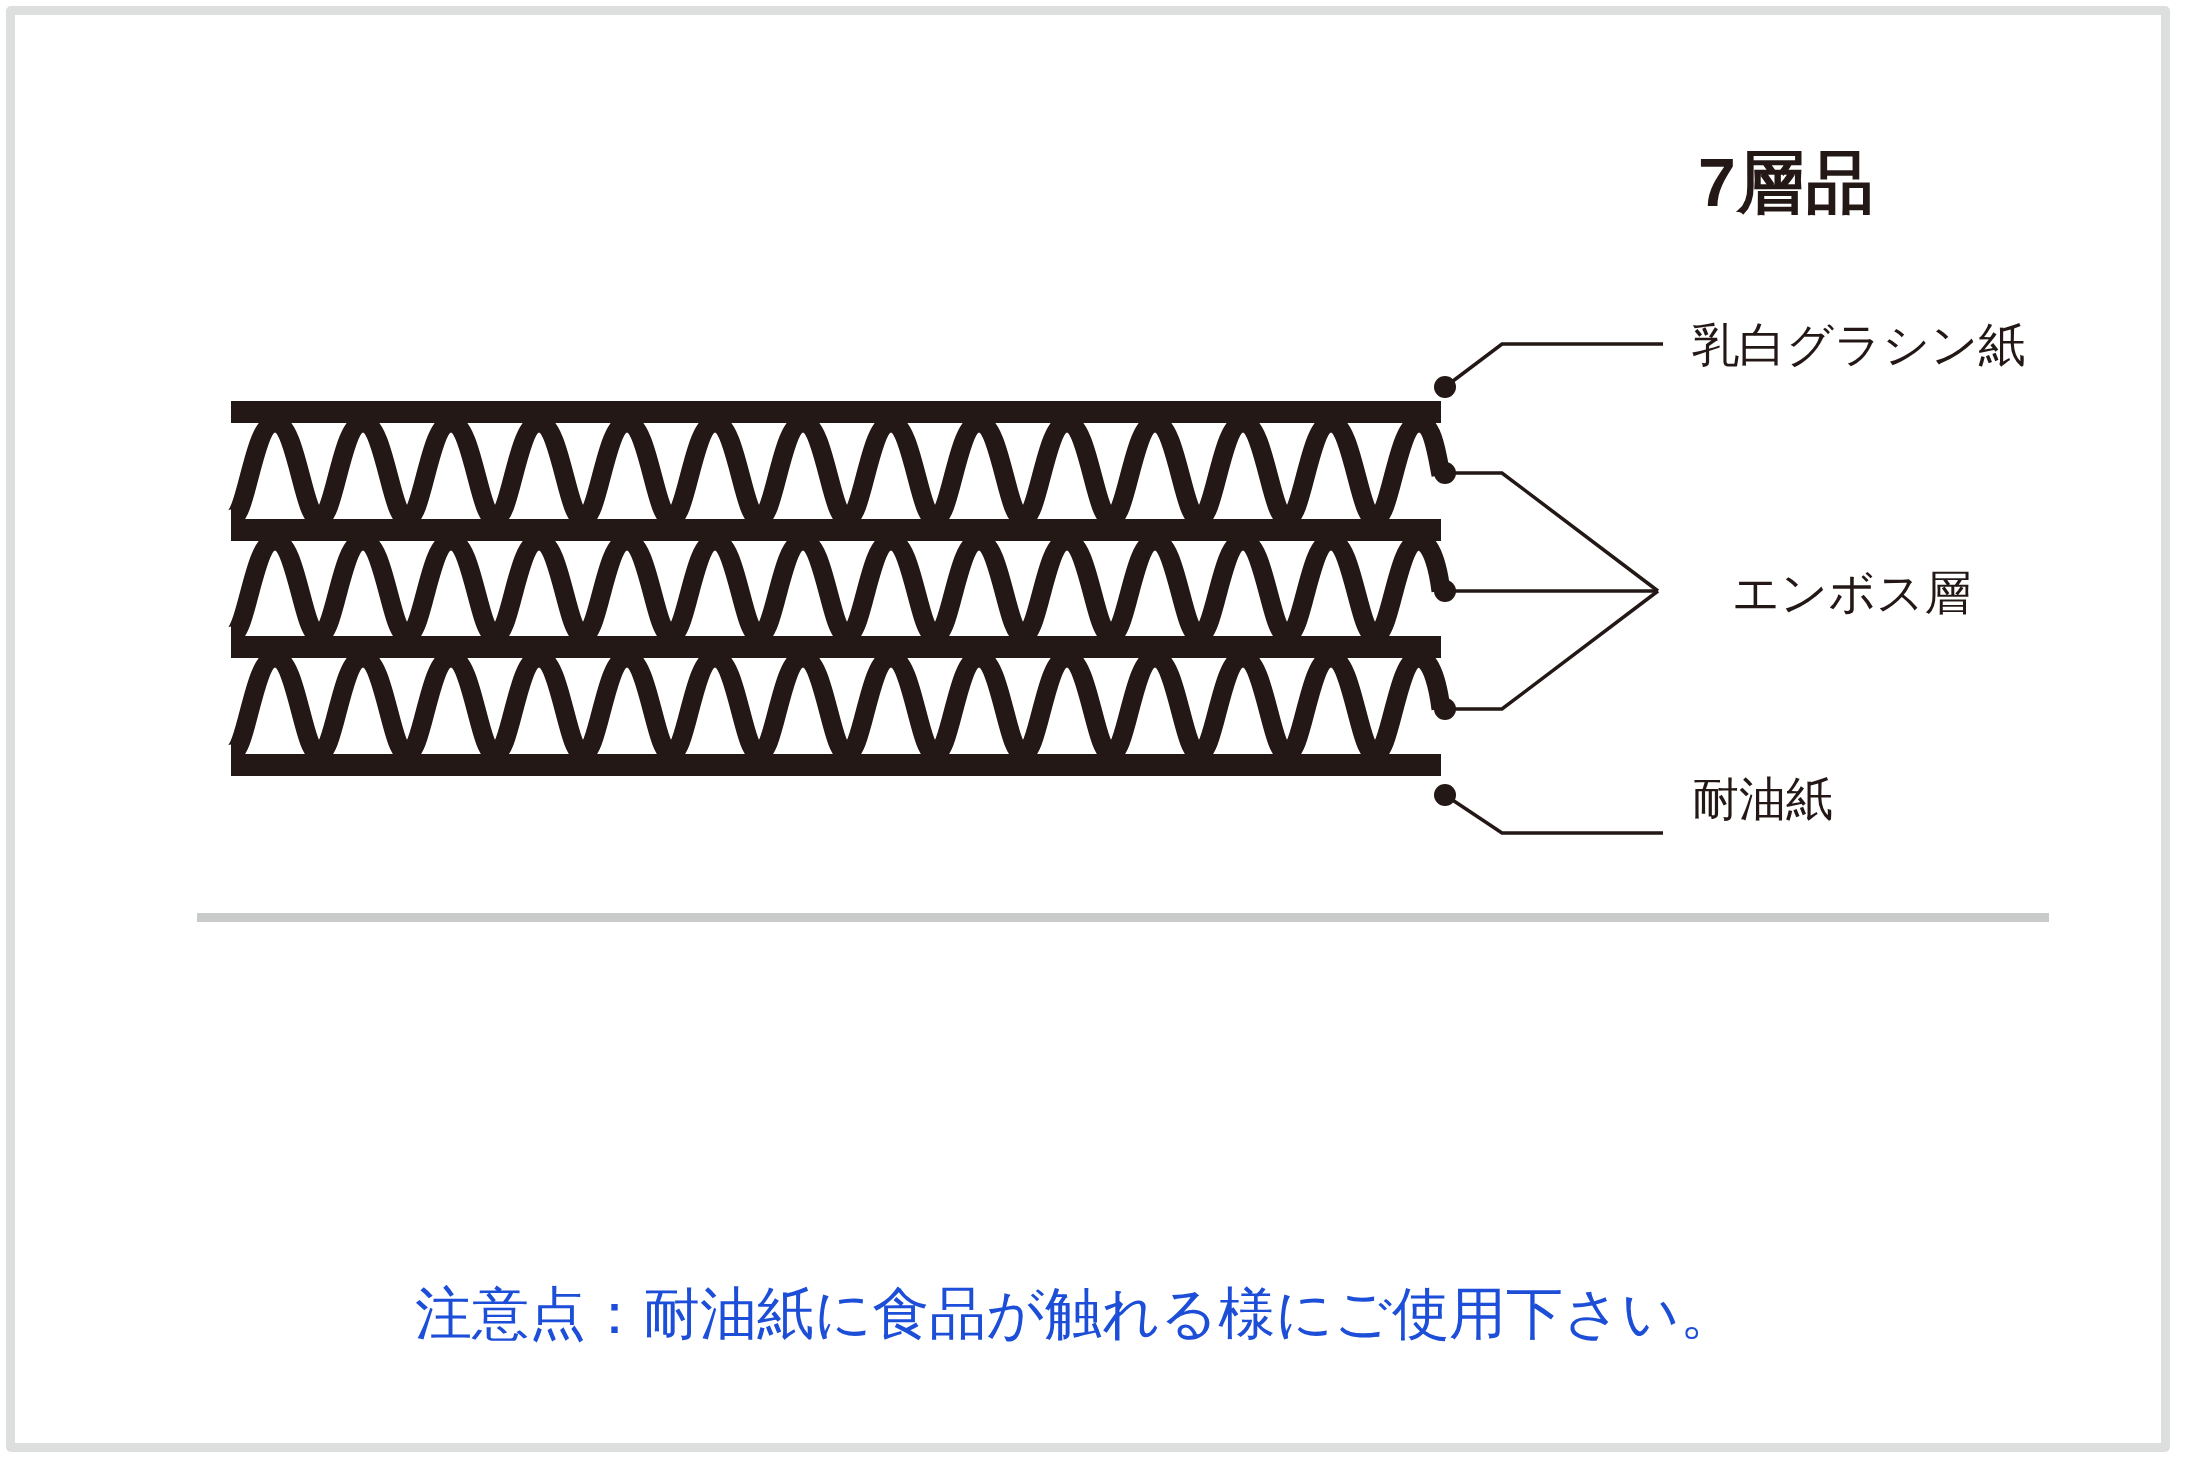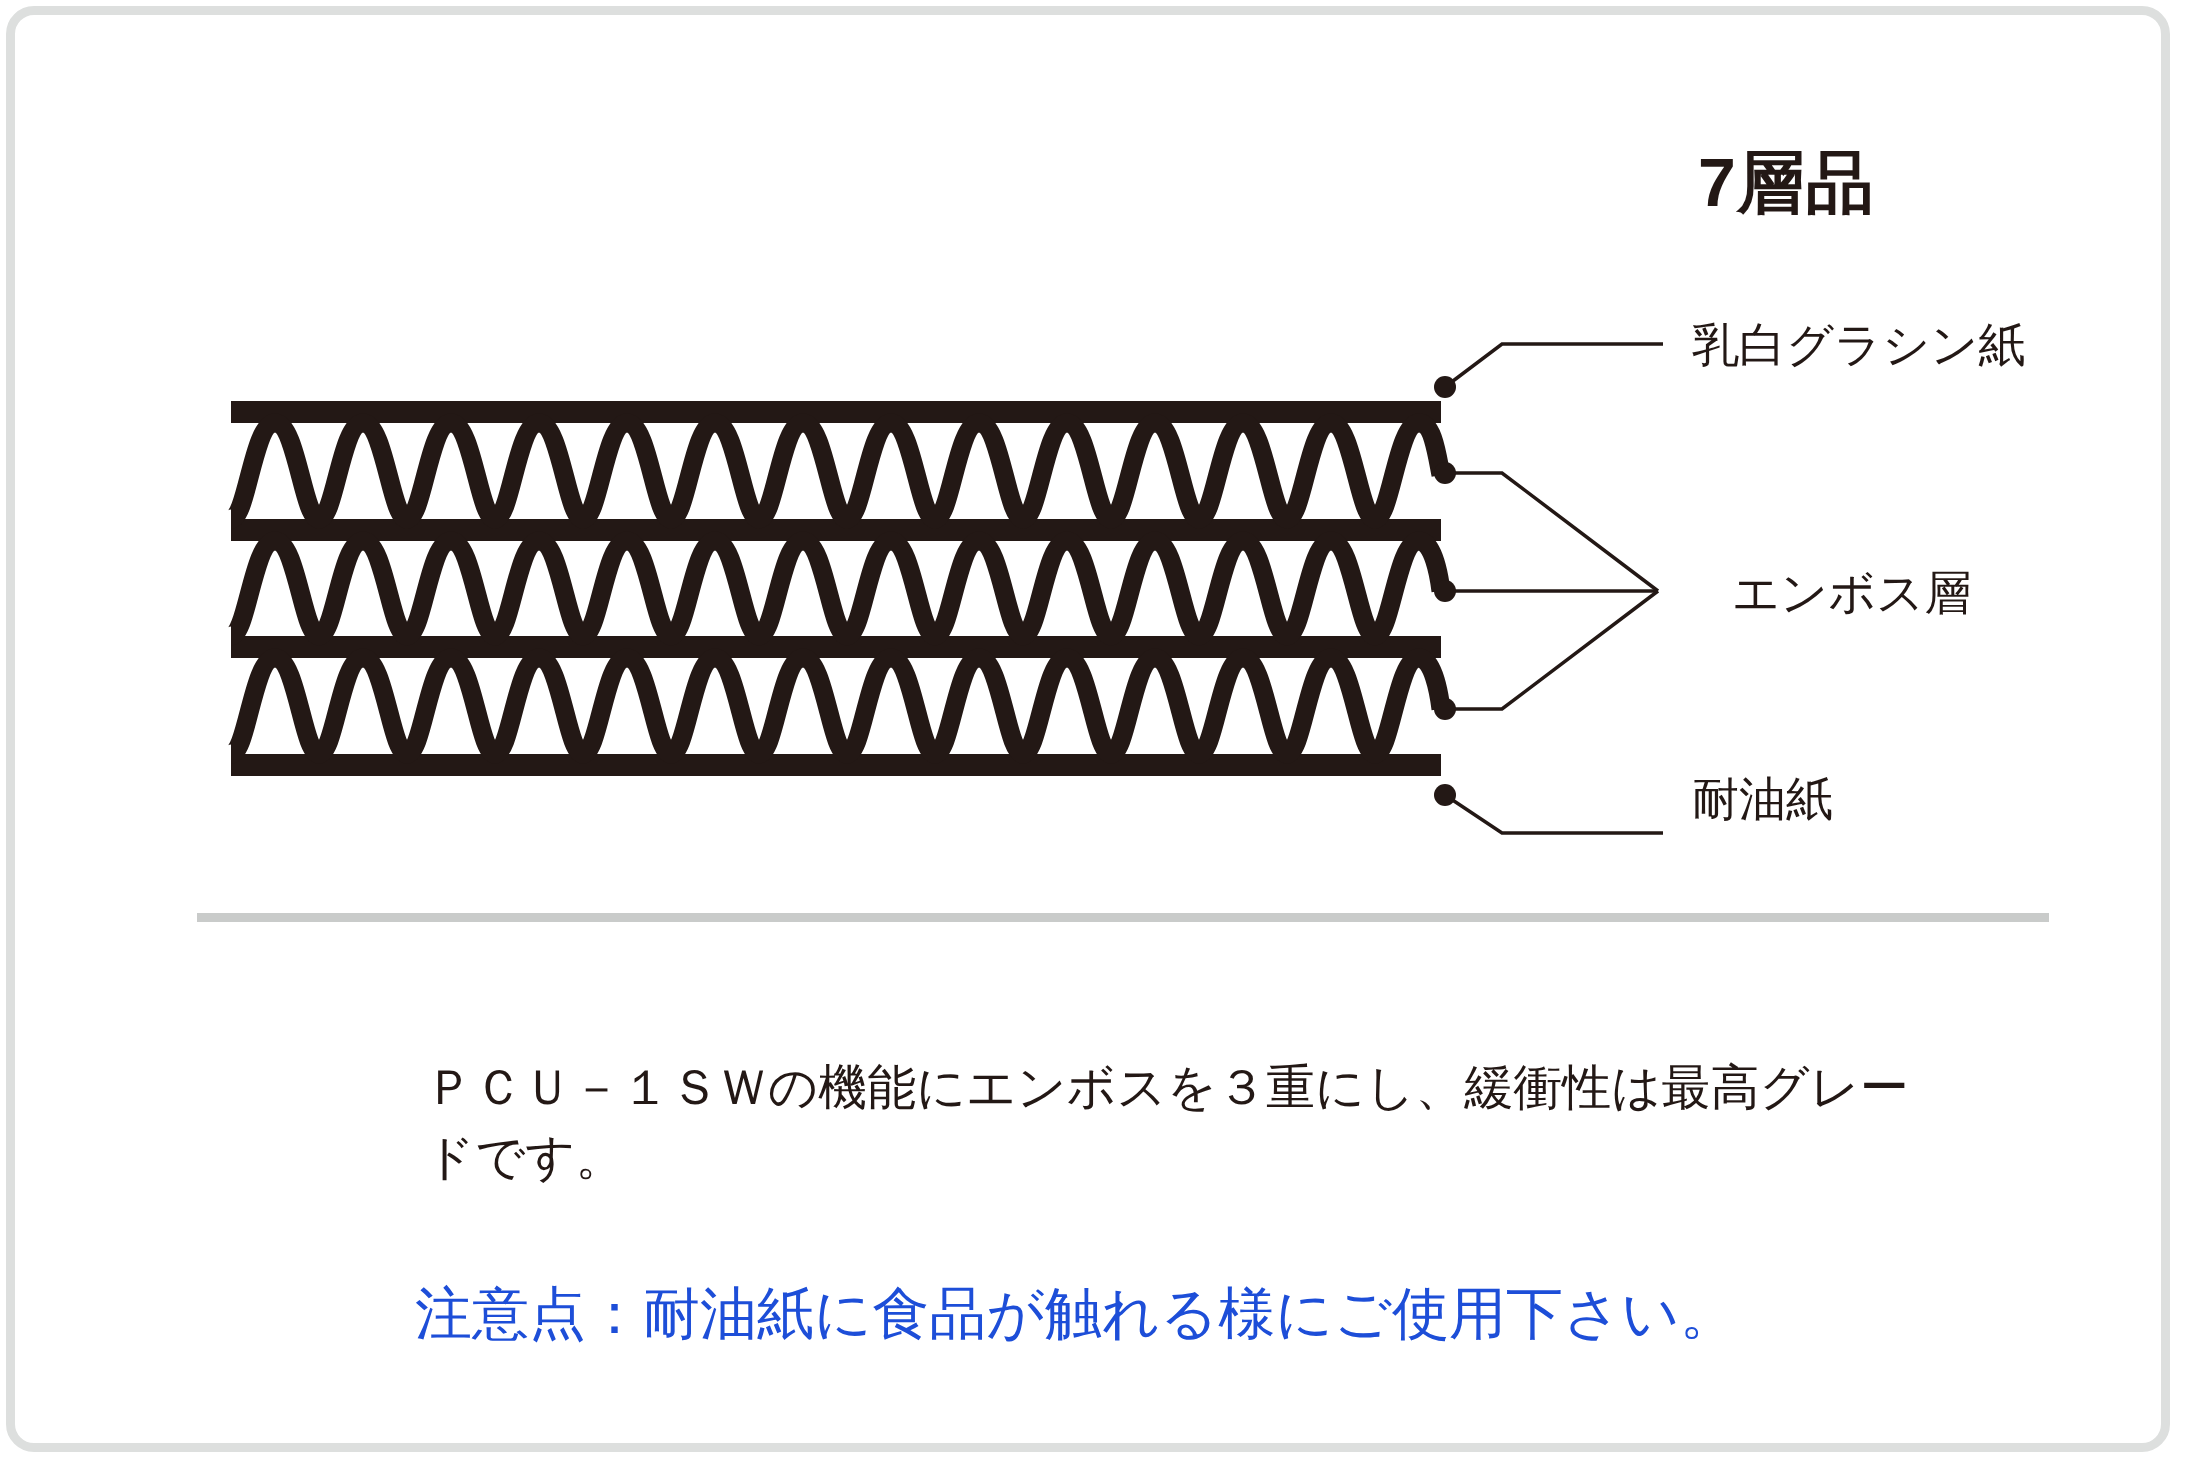--- a/index.html
+++ b/index.html
@@ -16,21 +16,21 @@
 
   
   #card {
     position: absolute;
     left: 6px;
     top: 6px;
     width: 2164px;
     height: 1446px;
     box-sizing: border-box;
     border: 9px solid #dddfde;
-    border-radius: 28px;
+    border-radius: 5px;
     background: #ffffff;
   }
 
   
   #title {
     position: absolute;
     left: 1683px;
     top: 133px;
     font-size: 68px;
     font-weight: bold;
@@ -212,20 +212,16 @@
     </g>
   </svg>
 
   <div class="layer-label" id="label-top">乳白グラシン紙</div>
   <div class="layer-label" id="label-middle">エンボス層</div>
   <div class="layer-label" id="label-bottom">耐油紙</div>
 
   <div id="divider"></div>
 
 
-  <div id="feature-body">
-    <p>ＰＣＵ－１ＳＷの機能にエンボスを３重にし、緩衝性は最高グレー</p>
-    <p>ドです。</p>
-  </div>
 
   <div id="note">注意点：耐油紙に食品が触れる様にご使用下さい。</div>
 
 </div>
 
 </body></html>

